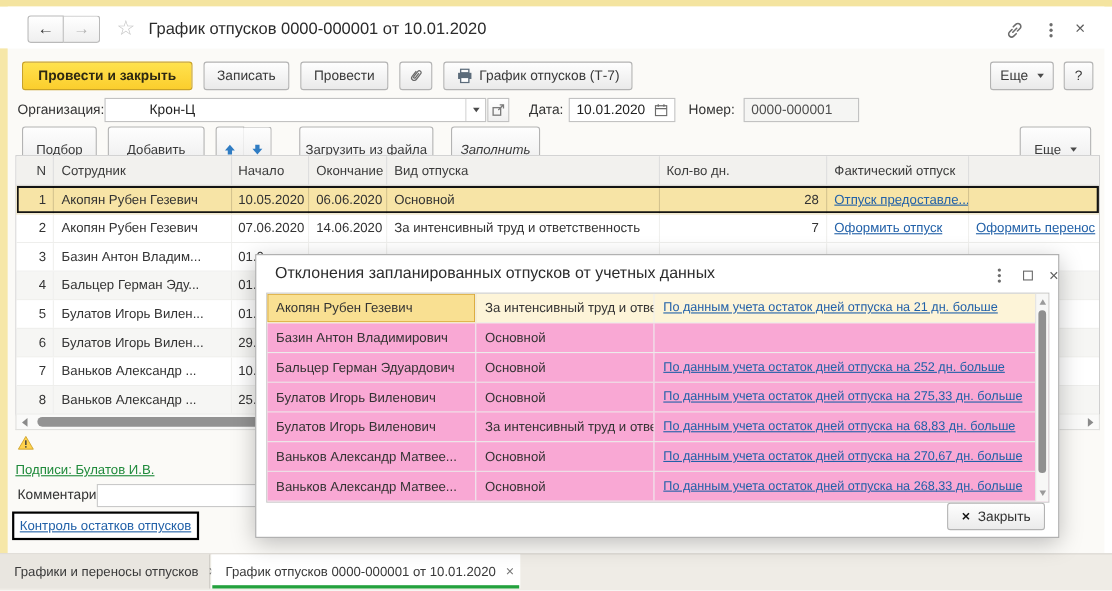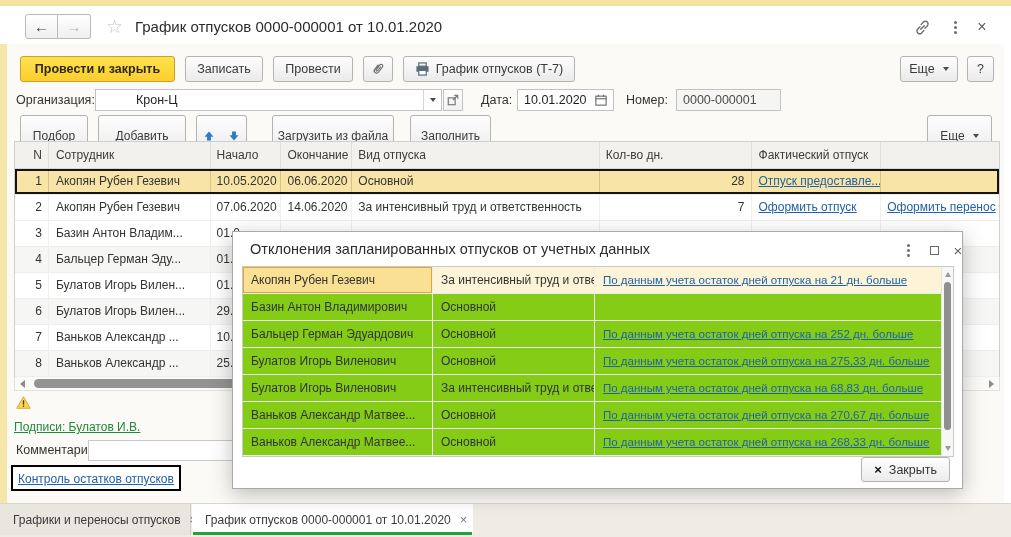--- a/index.html
+++ b/index.html
@@ -85,21 +85,21 @@
 
   
   .modal { position:absolute; left:232px; top:231px; width:731px; height:258px; background:#fff; border:1px solid #a9a9a9; box-shadow:0 5px 20px rgba(0,0,0,0.25); z-index:20; }
   .modal-title { position:absolute; left:17px; top:9px; font-size:14.5px; color:#2c2c2c; white-space:nowrap; }
   .mctl { position:absolute; top:9px; width:18px; height:18px; display:flex; align-items:center; justify-content:center; cursor:pointer; color:#5e5e5e; }
   .mctl.kebab { left:666px; }
   .mctl.maxi { left:692px; }
   .maxi-box { width:9px; height:9px; border:1.5px solid #6a6a6a; }
   .mctl.close { left:716px; font-size:15px; }
   .mlist { position:absolute; left:9px; top:34px; width:712px; height:191px; border:1px solid #c9c9c9; background:#fff; overflow:hidden; }
-  .mrow { display:flex; height:27px; border-bottom:1px solid #ececea; background:#84cc16; cursor:pointer; }
+  .mrow { display:flex; height:27px; border-bottom:1px solid #ececea; background:#f9a8d4; cursor:pointer; }
   .mrow.msel { background:#fdf4d8; }
   .mcell { font-size:12px; color:#333; line-height:26px; white-space:nowrap; overflow:hidden; }
   .m-emp { width:190px; padding-left:8px; border-right:1px solid #eee; }
   .m-emp.msel-cell { background:#f9e092; box-shadow:inset 0 0 0 1px #d9a83a; }
   .m-type { width:162px; padding-left:8px; border-right:1px solid #eee; }
   .m-link { flex:1; padding-left:8px; font-size:11.5px; line-height:27px; }
   .vscroll { position:absolute; right:0; top:0; bottom:0; width:12px; background:#f7f7f6; border-left:1px solid #e4e4e2; }
   .varrow { position:absolute; left:3px; width:0; height:0; cursor:pointer; }
   .varrow.up { top:5px; border-left:3.5px solid transparent; border-right:3.5px solid transparent; border-bottom:5px solid #9a9a9a; }
   .varrow.down { bottom:5px; border-left:3.5px solid transparent; border-right:3.5px solid transparent; border-top:5px solid #9a9a9a; }
@@ -201,21 +201,21 @@
     <svg class="icon-svg" width="12" height="12" viewBox="0 0 16 16">
         <path d="M8 2l6 7h-3.4v5H5.4V9H2z" fill="#2f7cc3"></path>
       </svg>
   </button>
   <button class="btn sm" style="left:221px; top:115px; width:26px; padding:0; border-radius:0 3px 3px 0; border-left:none;">
     <svg class="icon-svg" width="12" height="12" viewBox="0 0 16 16">
         <path d="M8 14L2 7h3.4V2h5.2v5H14z" fill="#2f7cc3"></path>
       </svg>
   </button>
   <button class="btn sm" style="left:272px; top:115px; width:122px;">Загрузить из файла</button>
-  <button class="btn sm" style="left:410px; top:115px; width:81px;">Заполнить</button>
+  <button class="btn sm" style="left:410px; top:115px; width:81px;font-style:italic;">Заполнить</button>
   <button class="btn sm" style="left:927px; top:115px; width:65px;">
     <span>Еще</span>
       <span class="caret"></span>
   </button>
 
   <div class="table">
     <div class="thead">
         <div class="hcell c-n">N</div>
         <div class="hcell c-emp">Сотрудник</div>
         <div class="hcell c-start">Начало</div>

